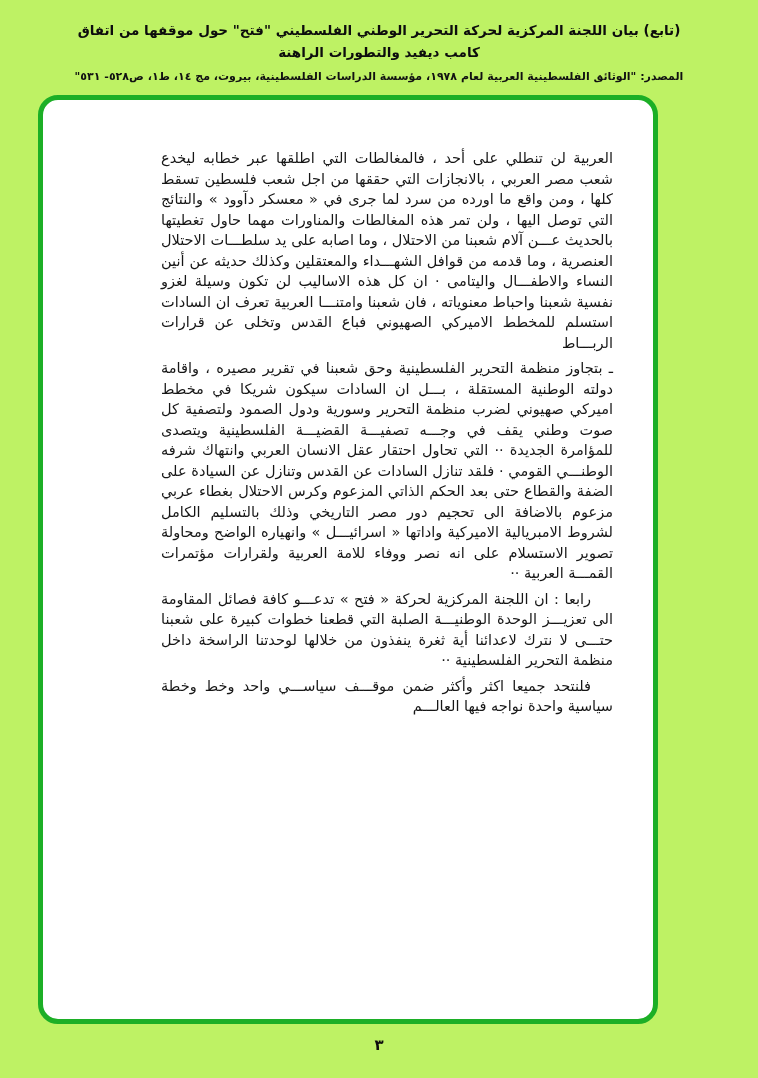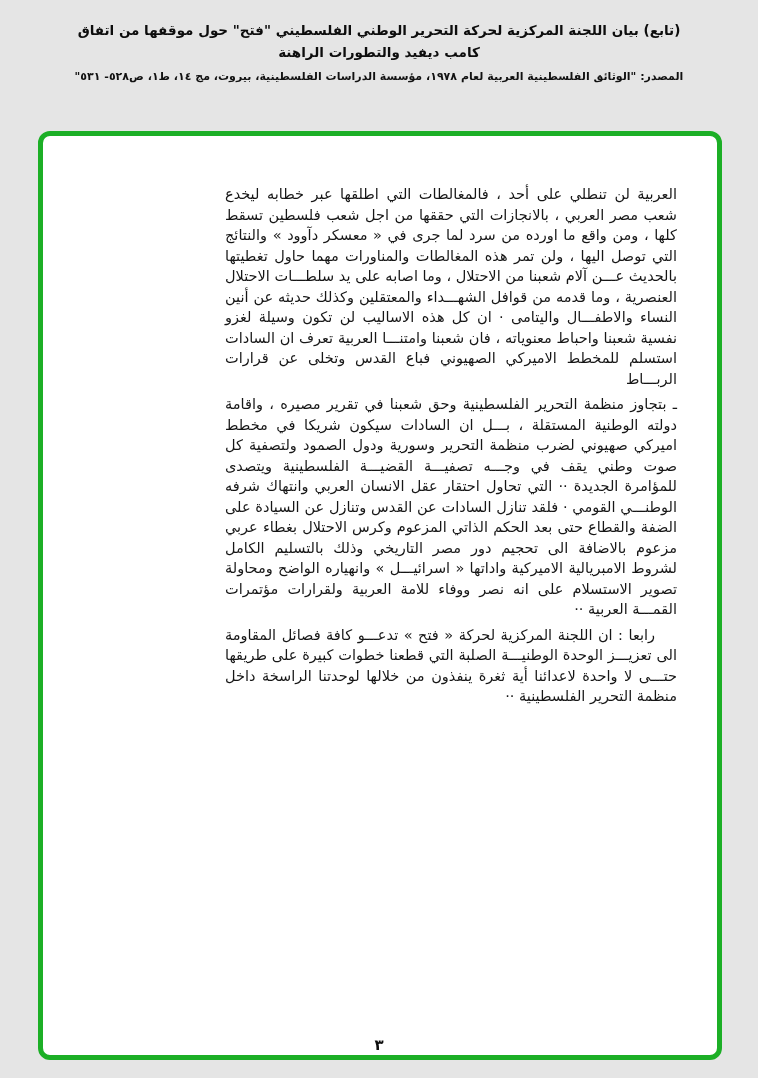--- a/index.html
+++ b/index.html
@@ -4,21 +4,21 @@
 <style>
   html, body {
     margin: 0;
     padding: 0;
     background: #ffffff;
   }
   .page {
     position: relative;
     width: 758px;
     height: 1078px;
-    background: #e5e5e5;
+    background: #bef264;
     font-family: "DejaVu Sans", "Liberation Sans", sans-serif;
     color: #141414;
     overflow: hidden;
   }
   .doc-header {
     position: absolute;
     top: 20px;
     left: 0;
     width: 758px;
     direction: rtl;
@@ -35,27 +35,26 @@
     margin-top: 7px;
     font-size: 11px;
     font-weight: 700;
     color: #111111;
     letter-spacing: 0;
   }
   .content-frame {
     position: absolute;
     left: 38px;
     top: 95px;
-    width: 684px;
+    width: 620px;
     height: 929px;
     box-sizing: border-box;
     border: 5px solid var(--frame-green, #1caf26);
-    border-radius: 12px;
+    border-radius: 20px;
     background: #ffffff;
-    margin-top: 36px;
   }
   .text-column {
     position: absolute;
     top: 48px;
     right: 40px;
     width: 452px;
     direction: rtl;
     font-size: 14.5px;
     line-height: 20.5px;
     text-align: justify;
@@ -86,19 +85,20 @@
 
   <header class="doc-header">
     <div class="doc-title">(تابع)  بيان اللجنة المركزية لحركة التحرير الوطني الفلسطيني "فتح" حول موقفها من اتفاق كامب ديفيد والتطورات الراهنة</div>
     <div class="doc-source">المصدر: "الوثائق الفلسطينية العربية لعام ١٩٧٨، مؤسسة الدراسات الفلسطينية، بيروت، مج ١٤، ط١، ص٥٢٨- ٥٣١"</div>
   </header>
 
   <div class="content-frame">
     <div class="text-column">
         <div class="para">العربية لن تنطلي على أحد ، فالمغالطات التي اطلقها عبر خطابه ليخدع شعب مصر العربي ، بالانجازات التي حققها من اجل شعب فلسطين تسقط كلها ، ومن واقع ما اورده من سرد لما جرى في « معسكر دآوود » والنتائج التي توصل اليها ، ولن تمر هذه المغالطات والمناورات مهما حاول تغطيتها بالحديث عـــن آلام شعبنا من الاحتلال ، وما اصابه على يد سلطـــات الاحتلال العنصرية ، وما قدمه من قوافل الشهـــداء والمعتقلين وكذلك حديثه عن أنين النساء والاطفـــال واليتامى · ان كل هذه الاساليب لن تكون وسيلة لغزو نفسية شعبنا واحباط معنوياته ، فان شعبنا وامتنـــا العربية تعرف ان السادات استسلم للمخطط الاميركي الصهيوني فباع القدس وتخلى عن قرارات الربـــاط</div>
         <div class="para">ـ بتجاوز منظمة التحرير الفلسطينية وحق شعبنا في تقرير مصيره ، واقامة دولته الوطنية المستقلة ، بـــل ان السادات سيكون شريكا في مخطط اميركي صهيوني لضرب منظمة التحرير وسورية ودول الصمود ولتصفية كل صوت وطني يقف في وجـــه تصفيـــة القضيـــة الفلسطينية ويتصدى للمؤامرة الجديدة ·· التي تحاول احتقار عقل الانسان العربي وانتهاك شرفه الوطنـــي القومي · فلقد تنازل السادات عن القدس وتنازل عن السيادة على الضفة والقطاع حتى بعد الحكم الذاتي المزعوم وكرس الاحتلال بغطاء عربي مزعوم بالاضافة الى تحجيم دور مصر التاريخي وذلك بالتسليم الكامل لشروط الامبريالية الاميركية واداتها « اسرائيـــل » وانهياره الواضح ومحاولة تصوير الاستسلام على انه نصر ووفاء للامة العربية ولقرارات مؤتمرات القمـــة العربية ··</div>
-        <div class="para indent">رابعا : ان اللجنة المركزية لحركة « فتح » تدعـــو كافة فصائل المقاومة الى تعزيـــز الوحدة الوطنيـــة الصلبة التي قطعنا خطوات كبيرة على طريقها حتـــى لا واحدة لاعدائنا أية ثغرة ينفذون من خلالها لوحدتنا الراسخة داخل منظمة التحرير الفلسطينية ··</div>
+        <div class="para indent">رابعا : ان اللجنة المركزية لحركة « فتح » تدعـــو كافة فصائل المقاومة الى تعزيـــز الوحدة الوطنيـــة الصلبة التي قطعنا خطوات كبيرة على شعبنا حتـــى لا نترك لاعدائنا أية ثغرة ينفذون من خلالها لوحدتنا الراسخة داخل منظمة التحرير الفلسطينية ··</div>
+        <div class="para indent">فلنتحد جميعا اكثر وأكثر ضمن موقـــف سياســـي واحد وخط وخطة سياسية واحدة نواجه فيها العالـــم</div>
       </div>
   </div>
 
   <div class="page-number">٣</div>
 
 </div>
 
 </body></html>

